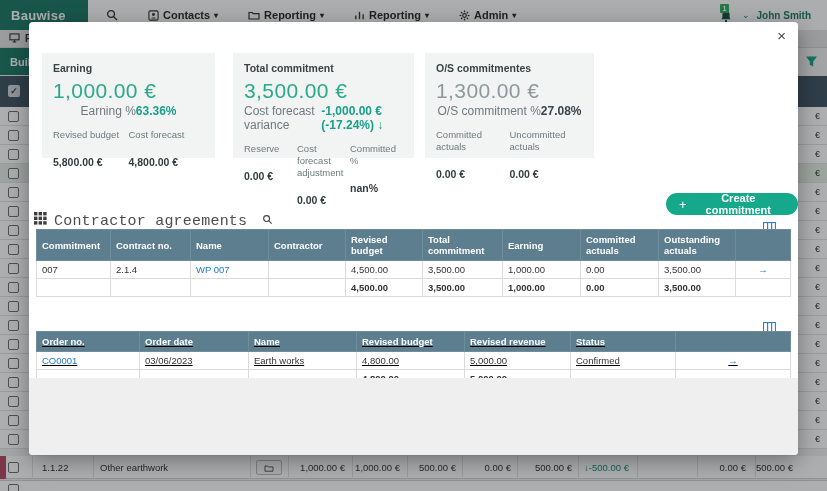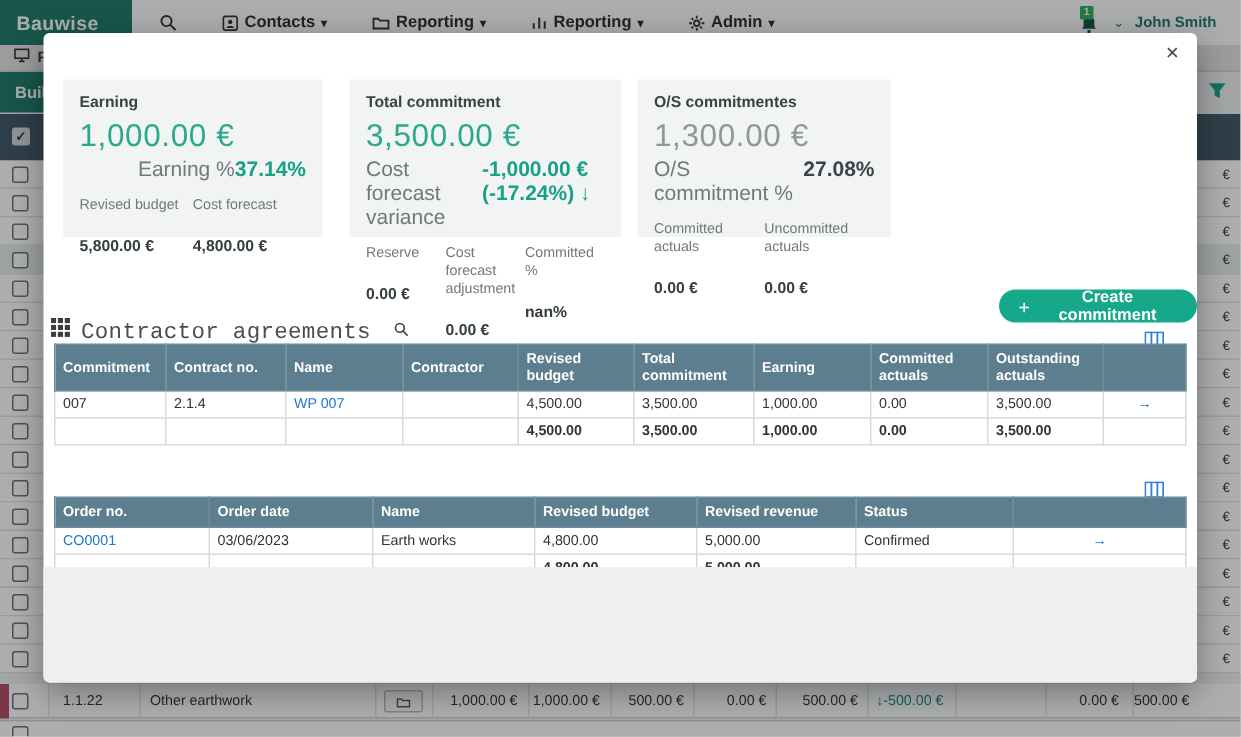--- a/index.html
+++ b/index.html
@@ -51,41 +51,41 @@
   .modal { position:absolute; left:29px; top:22px; width:769px; height:433px; background:#fff; border-radius:4px; box-shadow:0 6px 22px rgba(0,0,0,.35); z-index:60; }
   .close-btn { position:absolute; top:5px; right:12px; font-size:15px; color:#4a4a4a; cursor:pointer; line-height:18px; }
 
   .card { position:absolute; top:31px; background:#f2f4f4; padding:9px 11px; }
   .card1 { left:13px;  width:173px; height:105px; }
   .card2 { left:204px; width:181px; height:105px; }
   .card3 { left:396px; width:169px; height:105px; }
   .card-title { font-size:10.5px; font-weight:700; color:#3b4244; }
   .card-amount { font-size:21px; font-weight:400; color:#2ba98c; margin-top:5px; letter-spacing:.4px; }
   .card-amount.gray { color:#8f999b; }
-  .card-subrow { display:flex; justify-content:flex-end; align-items:baseline; margin-top:1px; font-size:14px; }
+  .card-subrow { display:flex; justify-content:center; align-items:baseline; margin-top:1px; font-size:12px; }
   .sub-label { color:#6f797b; }
   .sub-value { font-weight:700; }
   .sub-value.teal { color:#19a088; }
   .sub-value.dark { color:#39454a; }
   .card-fields { display:flex; margin-top:11px; }
   .fld { flex:1; padding-right:6px; }
   .fld-label { font-size:9.5px; color:#6f797b; line-height:1.25; }
   .fld-value { font-size:10.5px; font-weight:700; color:#333c3f; margin-top:15px; }
 
   .create-btn { position:absolute; left:637px; top:171px; height:22px; border-radius:11px; background:#16a88b; color:#fff; font-size:11px; font-weight:600; display:flex; align-items:center; gap:5px; padding:0 13px; border:none; cursor:pointer; }
   .plus { font-size:13px; font-weight:400; line-height:1; }
 
   .section-head { position:absolute; left:5px; display:flex; align-items:center; gap:7px; }
   .section-title { font-size:15px; color:#4d4d4d; font-weight:400; letter-spacing:.2px; }
   .head1 { top:190px;font-family:Liberation Mono, monospace; } .head2 { top:293px; }
   .col-icon { position:absolute; left:734px; }
   .colicon1 { top:197px; } .colicon2 { top:297px; }
 
   table.tbl { position:absolute; left:7px; width:754px; border-collapse:collapse; table-layout:fixed; font-size:9.5px; }
-  .tbl1 { top:207px;padding-left:16px; } .tbl2 { top:309px; }
+  .tbl1 { top:207px;padding-left:16px; } .tbl2 { top:309px;text-decoration:underline; }
   .tbl th { background:#5d7e8e; color:#fff; font-weight:700; text-align:left; padding:4px 5px; border:1px solid #6f8d9c; font-size:9.5px; }
   .tbl td { background:#fff; color:#333; padding:3px 5px; border:1px solid #dadada; height:12px; }
   .tbl .link { color:#2277cc; }
   .tbl .total td { font-weight:700; }
   .tbl .arrow { color:#2277cc; text-align:center; font-weight:700; }
 
   .modal-footer { position:absolute; left:0; top:356px; width:769px; height:77px; background:#efefef; border-radius:0 0 4px 4px; }
 </style>
 </head>
 <body>
@@ -300,21 +300,21 @@
   <div class="overlay"></div>
 
   <div class="modal">
     <span class="close-btn">×</span>
 
     <div class="card card1">
       <div class="card-title">Earning</div>
       <div class="card-amount">1,000.00 €</div>
       <div class="card-subrow">
         <span class="sub-label">Earning %</span>
-        <span class="sub-value teal">37.14%</span>
+        <span class="sub-value teal">63.36%</span>
       </div>
       <div class="card-fields">
         <div class="fld">
           <div class="fld-label">Revised budget</div>
           <div class="fld-value">5,800.00 €</div>
         </div>
         <div class="fld">
           <div class="fld-label">Cost forecast</div>
           <div class="fld-value">4,800.00 €</div>
         </div>

